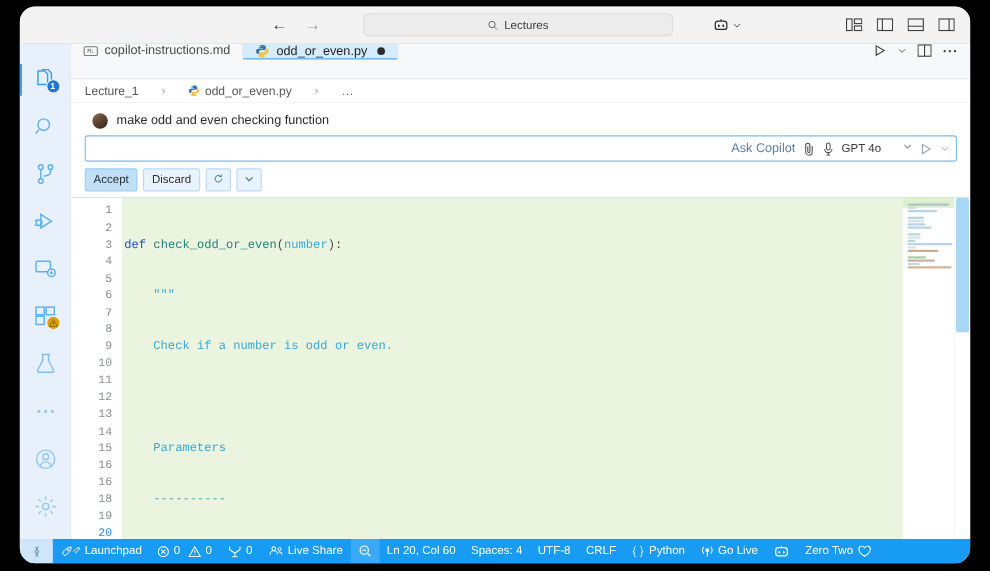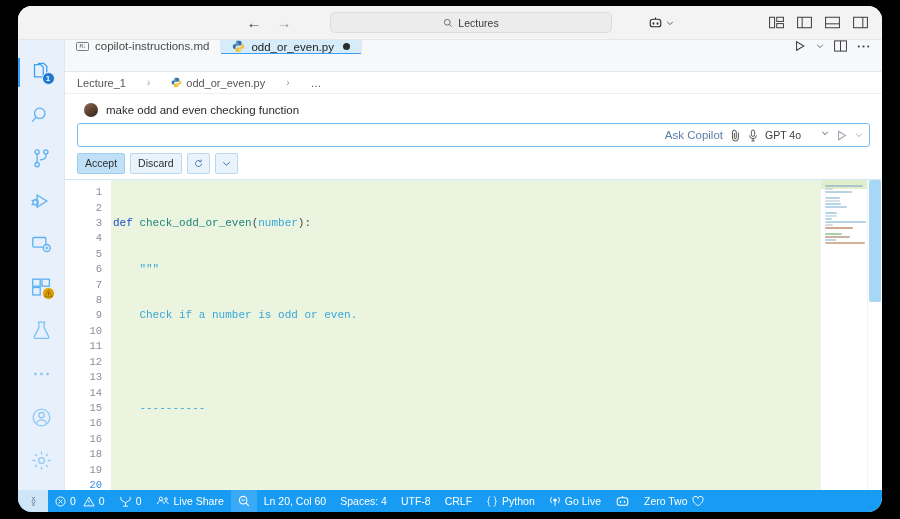--- a/index.html
+++ b/index.html
@@ -629,20 +629,21 @@
           <div class="ln">18</div>
           <div class="ln">19</div>
           <div class="ln cur">20</div>
         </div>
 
         <div class="code">
           <div class="row"><span class="t-kw">def</span> <span class="t-fn">check_odd_or_even</span><span class="t-pun">(</span><span class="t-par">number</span><span class="t-pun">):</span></div>
           <div class="row">    <span class="t-doc">"""</span></div>
           <div class="row">    <span class="t-doc">Check if a number is odd or even.</span></div>
           <div class="row"> </div>
+          <div class="row">    <span class="t-doc">Parameters</span></div>
           <div class="row">    <span class="t-doc">----------</span></div>
           
           
           
           
           
           
           
           
           
@@ -685,20 +686,28 @@
     </div>
   </div>
 
   <div class="statusbar">
     <div class="sb-left-cap">
       <svg width="13" height="11" viewBox="0 0 16 13">
         <path d="M9.5 1L6 6.5 9.5 12M6.5 1L10 6.5 6.5 12" fill="none" stroke="#6f93b2" stroke-width="1.2"></path>
       </svg>
     </div>
 
+    <div class="sb">
+      <svg width="18" height="11" viewBox="0 0 22 13">
+        <path d="M2.2 8.4c2.8-5.2 6-7 9.6-7.1.1 3.5-1.8 6.7-7 9.5L2.2 8.4z" fill="none" stroke="#fff" stroke-width="1.1"></path>
+        <circle cx="8.6" cy="4.6" r="1.1" fill="none" stroke="#fff" stroke-width="1"></circle>
+        <path d="M14.6 6.5c2.2-3 3.9-4.6 6.2-4.6.1 2.3-1.4 4.2-4.5 6.2" fill="none" stroke="#fff" stroke-width="1"></path>
+      </svg>
+      <span>Launchpad</span>
+    </div>
 
     <div class="sb">
       <svg width="11" height="11" viewBox="0 0 13 13">
         <circle cx="6.5" cy="6.5" r="5.4" fill="none" stroke="#fff" stroke-width="1.1"></circle>
         <path d="M4.3 4.3l4.4 4.4M8.7 4.3L4.3 8.7" stroke="#fff" stroke-width="1.1"></path>
       </svg>
       <span>0</span>
       <svg width="12" height="11" viewBox="0 0 14 13" style="margin-left:3px">
         <path d="M7 1.3L13 11.7H1z" fill="none" stroke="#fff" stroke-width="1.1"></path>
         <path d="M7 5v3M7 9.4v.7" stroke="#fff" stroke-width="1.1"></path>

